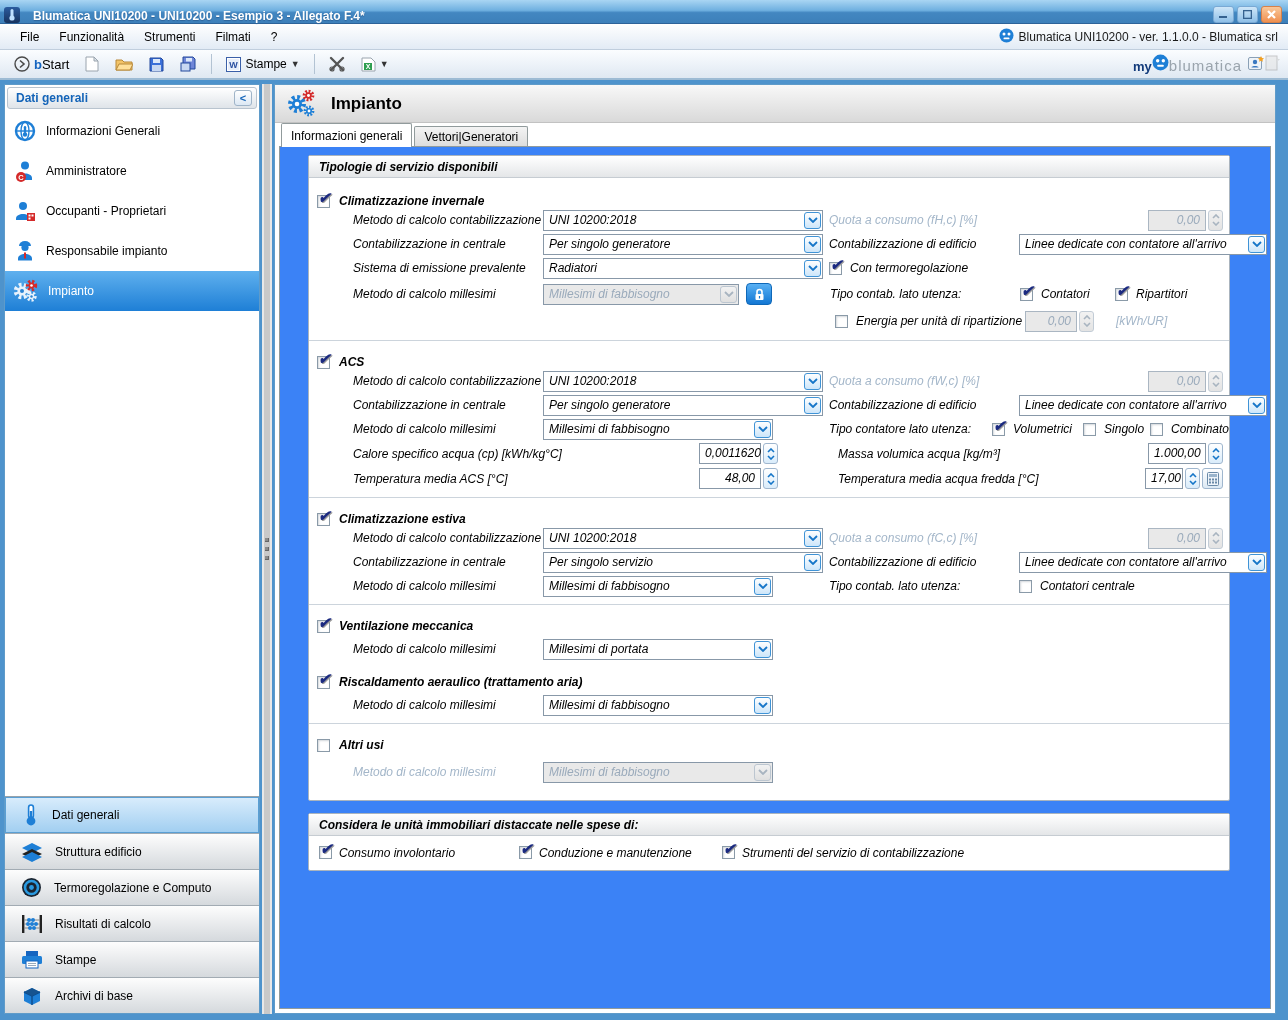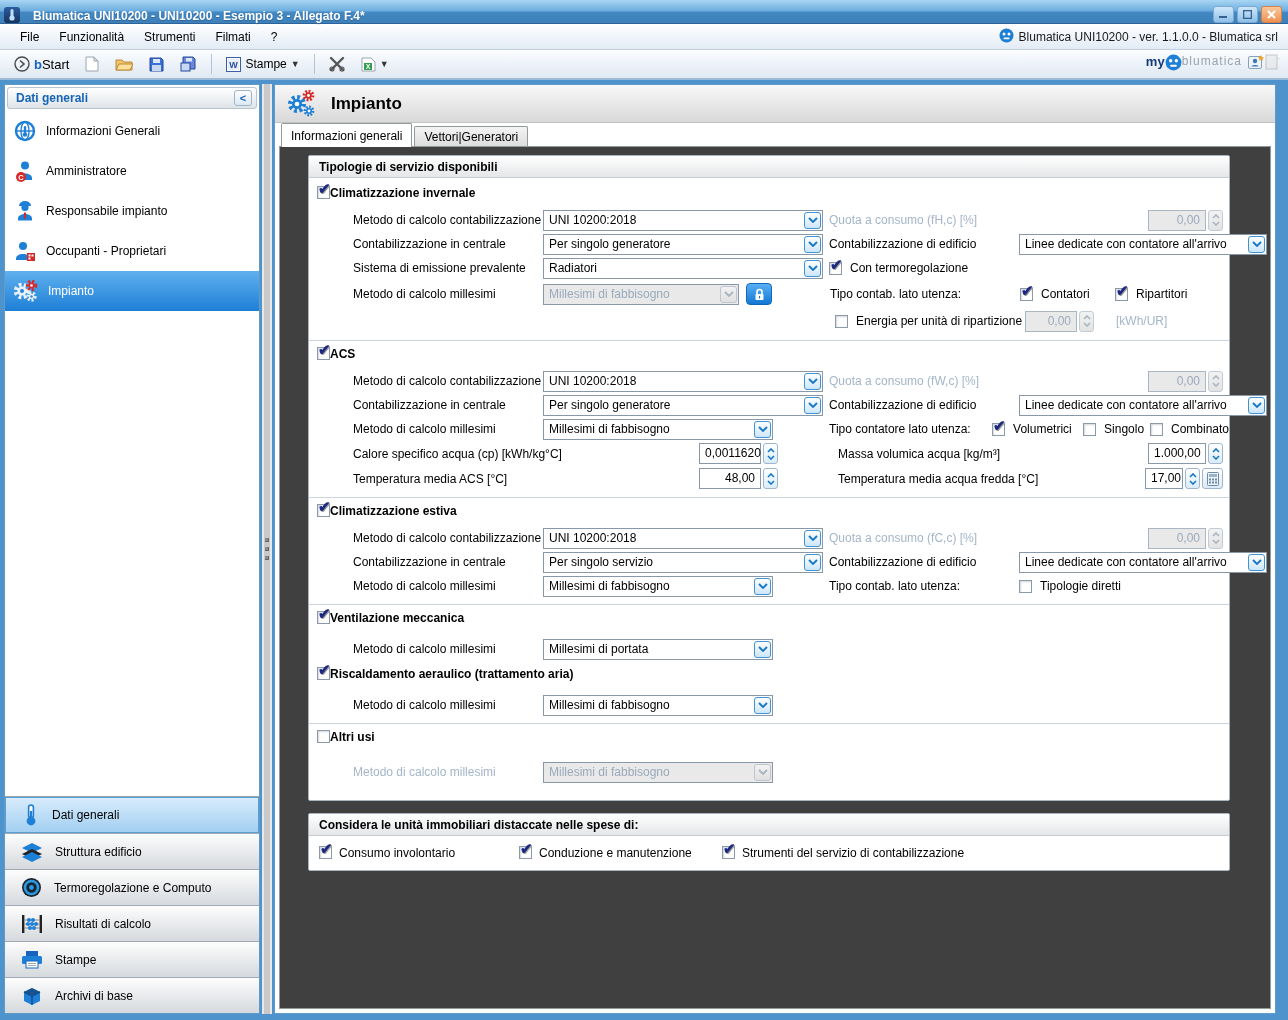--- a/index.html
+++ b/index.html
@@ -25,23 +25,23 @@
   .menubar-right { margin-left:auto; display:flex; align-items:center; gap:5px; color:#1a1a1a; }
 
   
   .toolbar { height:30px; background:linear-gradient(#fbfdff,#dfe8f2); border-bottom:2px solid #9dbbd4;
     display:flex; align-items:center; padding:0 8px; gap:4px; }
   .tbtn { display:flex; align-items:center; gap:4px; padding:3px 6px; border-radius:3px; }
   .tsep { width:1px; height:20px; background:#b3c3d3; margin:0 4px; }
   .bstart-b { color:#1565c0; font-weight:bold; font-size:13px; }
   .bstart-rest { font-size:13px; }
   .chev { font-size:9px; color:#333; }
-  .toolbar-right { margin-left:auto; display:flex; align-items:flex-start; }
+  .toolbar-right { margin-left:auto; display:flex; align-items:flex-end; }
   .brand-my { color:#123a7a; font-weight:bold; font-size:13px; }
-  .brand-name { color:#9aa4ad; font-size:12px; letter-spacing:1px; }
+  .brand-name { color:#9aa4ad; font-size:15px; letter-spacing:1px; }
 
   
   .bodyarea { position:absolute; top:82px; left:0; right:0; bottom:0; display:flex;
     padding:2px 12px 6px 4px; gap:0; }
 
   
   .sidebar { width:256px; background:#fff; border:1px solid #5f9bc9; display:flex; flex-direction:column; }
   .sb-header { height:22px; margin:2px; border:1px solid #b9c4cf; border-radius:3px;
     background:linear-gradient(#ffffff,#dfe4e9); display:flex; align-items:center; padding:0 4px 0 8px; }
   .sb-header-label { color:#1464b8; font-weight:bold; flex:1; }
@@ -69,30 +69,30 @@
   .c-header { height:38px; background:linear-gradient(#f8f8f8,#d9d9d9); border-bottom:1px solid #c2c2c2;
     display:flex; align-items:center; padding-left:12px; gap:10px; }
   .c-title { font-size:17px; font-weight:bold; }
   .gearbox { position:relative; width:34px; height:30px; }
   .gearbox svg { position:absolute; }
   .tabs { height:24px; display:flex; align-items:flex-end; padding-left:6px; background:#fff; }
   .tab { height:21px; padding:0 9px; display:flex; align-items:center; font-size:12px;
     border:1px solid #919b9c; border-bottom:none; background:linear-gradient(#f4f4f4,#dcdcdc);
     border-radius:2px 2px 0 0; margin-right:2px; }
   .tab.active { height:24px; background:#fff; position:relative; z-index:2; }
-  .tabpanel { flex:1; border:1px solid #919b9c; margin:-1px 4px 4px 4px; background:#404040; padding:8px 0 0 28px; position:relative; z-index:1; }
+  .tabpanel { flex:1; border:1px solid #919b9c; margin:-1px 4px 4px 4px; background:#3b82f6; padding:8px 0 0 28px; position:relative; z-index:1;font-style:italic; }
 
   
   .groupbox { width:922px; border:1px solid #aab4be; border-radius:2px; background:#fff; }
   .gb-header { height:22px; background:linear-gradient(#ffffff,#e4e6e8); border-bottom:1px solid #c6ccd2;
     display:flex; align-items:center; padding-left:10px; font-weight:bold; }
   .gb-body { padding:2px 0 10px 0; }
   .section { padding:6px 0 6px 0; }
   .section + .section { border-top:1px solid #ccd4dc; }
-  .chkrow { height:22px; display:flex; align-items:flex-start; padding-left:8px; }
+  .chkrow { height:22px; display:flex; align-items:flex-end; padding-left:8px; gap:9px; }
   .chkrow b { font-size:12px; }
   .frow { height:24px; display:flex; align-items:center; padding-left:4px;margin-left:40px; }
   .lbl { font-size:12px; white-space:nowrap; }
   .dis-l { color:#a3b6c9; }
   .c1l { width:190px; flex:none; }
   .c2l { width:190px; flex:none; margin-left:6px; }
   .w280 { width:280px; } .w230 { width:230px; } .w196 { width:196px; } .w248 { width:248px;text-align:center; }
   .sp476 { width:476px; flex:none; }
 
   
@@ -289,37 +289,37 @@
           <svg width="24" height="24" viewBox="0 0 24 24">
               <circle cx="12" cy="6.5" r="4" fill="#1e7fd6"></circle>
               <path d="M5 19 c0-6 14-6 14 0 v2 h-14 z" fill="#1e7fd6"></path>
               <circle cx="8" cy="18" r="5" fill="#d42a2a"></circle>
               <text x="8" y="21" font-size="7.5" font-weight="bold" fill="#fff" text-anchor="middle" font-family="Liberation Sans, sans-serif">C</text>
             </svg>
           <span class="sb-label">Amministratore</span>
         </div>
         <div class="sb-item">
           <svg width="24" height="24" viewBox="0 0 24 24">
-              <path d="M6 7 a6 5 0 0 1 12 0 z" fill="#1e7fd6"></path>
-              <circle cx="12" cy="8.5" r="3.6" fill="#1e7fd6"></circle>
-              <path d="M5 19.5 c0-6 14-6 14 0 v2 h-14 z" fill="#1e7fd6"></path>
-              <rect x="11" y="13.5" width="2" height="6" fill="#d42a2a"></rect>
-            </svg>
-          <span class="sb-label">Responsabile impianto</span>
-        </div>
-        <div class="sb-item">
-          <svg width="24" height="24" viewBox="0 0 24 24">
               <circle cx="10" cy="7" r="4" fill="#1e7fd6"></circle>
               <path d="M3 19.5 c0-6 14-6 14 0 v1.5 h-14 z" fill="#1e7fd6"></path>
               <rect x="14" y="14" width="8" height="8" fill="#d42a2a"></rect>
               <rect x="15.5" y="15.5" width="2" height="2" fill="#fff"></rect>
               <rect x="18.5" y="15.5" width="2" height="2" fill="#fff"></rect>
               <rect x="15.5" y="18.5" width="2" height="2" fill="#fff"></rect>
             </svg>
           <span class="sb-label">Occupanti - Proprietari</span>
+        </div>
+        <div class="sb-item">
+          <svg width="24" height="24" viewBox="0 0 24 24">
+              <path d="M6 7 a6 5 0 0 1 12 0 z" fill="#1e7fd6"></path>
+              <circle cx="12" cy="8.5" r="3.6" fill="#1e7fd6"></circle>
+              <path d="M5 19.5 c0-6 14-6 14 0 v2 h-14 z" fill="#1e7fd6"></path>
+              <rect x="11" y="13.5" width="2" height="6" fill="#d42a2a"></rect>
+            </svg>
+          <span class="sb-label">Responsabile impianto</span>
         </div>
         <div class="sb-item selected">
           <svg width="26" height="26" viewBox="0 0 26 26">
             <circle cx="9" cy="13" r="6" fill="none" stroke="#e8f2fc" stroke-width="4.6" stroke-dasharray="2.6 2.3"></circle>
               <circle cx="9" cy="13" r="4.6" fill="#e8f2fc"></circle>
               <circle cx="9" cy="13" r="2" fill="#2a84d4"></circle>
             <circle cx="18.5" cy="7.5" r="4" fill="none" stroke="#d42a2a" stroke-width="3.4" stroke-dasharray="2 1.8"></circle>
               <circle cx="18.5" cy="7.5" r="3" fill="#d42a2a"></circle>
               <circle cx="18.5" cy="7.5" r="1.3" fill="#fff"></circle>
             <circle cx="18.5" cy="18.5" r="3.6" fill="none" stroke="#e8f2fc" stroke-width="3.2" stroke-dasharray="1.9 1.7"></circle>
@@ -730,21 +730,21 @@
                     <span class="txt">Millesimi di fabbisogno</span>
                     <span class="ddb">
                       <svg width="10" height="6">
                         <path d="M1 1 L5 5 L9 1" stroke="#1676c8" stroke-width="1.8" fill="none"></path>
                       </svg>
                     </span>
                   </span>
                 <span class="lbl" style="margin-left:56px;width:190px">Tipo contab. lato utenza:</span>
                 <span style="display:flex;align-items:center">
                   <span class="cb"></span>
-                  <span class="lbl cblbl">Tipologie diretti</span>
+                  <span class="lbl cblbl">Contatori centrale</span>
                 </span>
               </div>
             </div>
 
             <div class="section">
               <div class="chkrow">
                 <span class="cb checked"></span>
                 <b>Ventilazione meccanica</b>
               </div>
               <div class="frow" style="margin-top:4px">

